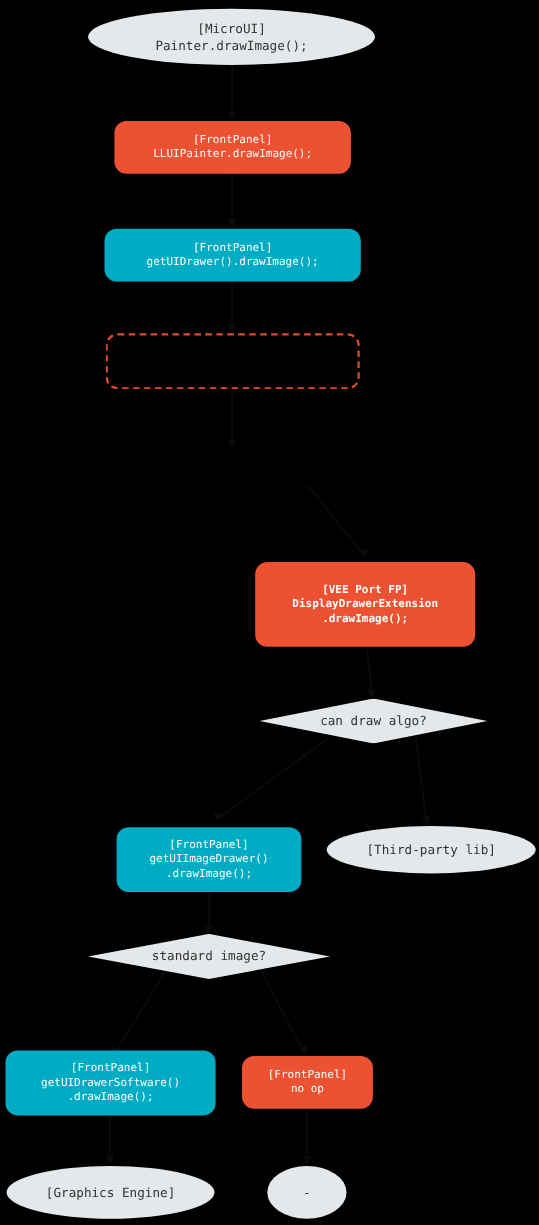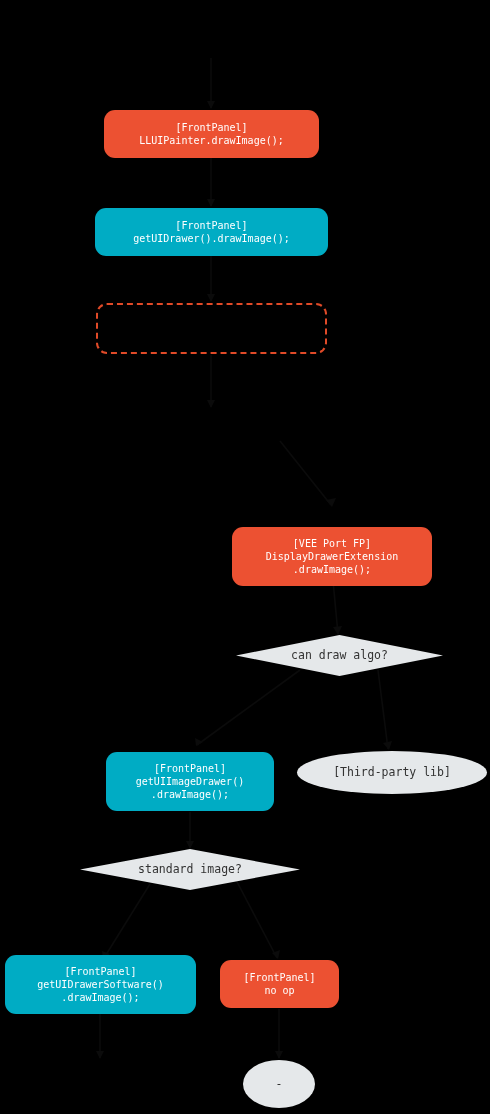--- a/index.html
+++ b/index.html
@@ -100,37 +100,41 @@
       <polygon points="196,746 195,738 203,742"></polygon>
       <polygon points="389,750 383,743 392,741"></polygon>
       <polygon points="190,849 186,841 194,841"></polygon>
       <polygon points="103,959 102,951 110,954"></polygon>
       <polygon points="278,959 272,953 280,950"></polygon>
       <polygon points="100,1059 96,1051 104,1051"></polygon>
       <polygon points="279,1059 275,1051 283,1051"></polygon>
     </g>
   </svg>
 
+  <div class="node ellipse" style="left:80px; top:8px; width:261px; height:51px;">
+    <span>[MicroUI]
+Painter.drawImage();</span>
+  </div>
 
   <div class="node rbox orange" style="left:104px; top:110px; width:215px; height:48px;">
     <span>[FrontPanel]
 LLUIPainter.drawImage();</span>
   </div>
 
   <div class="node rbox teal" style="left:95px; top:208px; width:233px; height:48px;">
     <span>[FrontPanel]
 getUIDrawer().drawImage();</span>
   </div>
 
   <div class="node dashed-box" style="left:96px; top:303px; width:231px; height:51px;">
     <span></span>
   </div>
 
 
-  <div class="node rbox orange" style="left:232px; top:527px; width:200px; height:59px;">
+  <div class="node rbox orange" style="left:232px; top:511px; width:200px; height:77px;font-weight:bold;">
     <span>[VEE Port FP]
 DisplayDrawerExtension
 .drawImage();</span>
   </div>
 
   <div class="node diamond" style="left:236px; top:635px; width:207px; height:41px;align-items:center;">
     <span class="dshape"></span>
     <span class="dlabel">can draw algo?</span>
   </div>
 
@@ -153,18 +157,21 @@
     <span>[FrontPanel]
 getUIDrawerSoftware()
 .drawImage();</span>
   </div>
 
   <div class="node rbox orange" style="left:220px; top:960px; width:119px; height:48px;">
     <span>[FrontPanel]
 no op</span>
   </div>
 
+  <div class="node ellipse" style="left:6px; top:1060px; width:189px; height:48px;">
+    <span>[Graphics Engine]</span>
+  </div>
 
   <div class="node ellipse" style="left:243px; top:1060px; width:72px; height:48px;">
     <span>-</span>
   </div>
 
 </div>
 
 </body></html>

